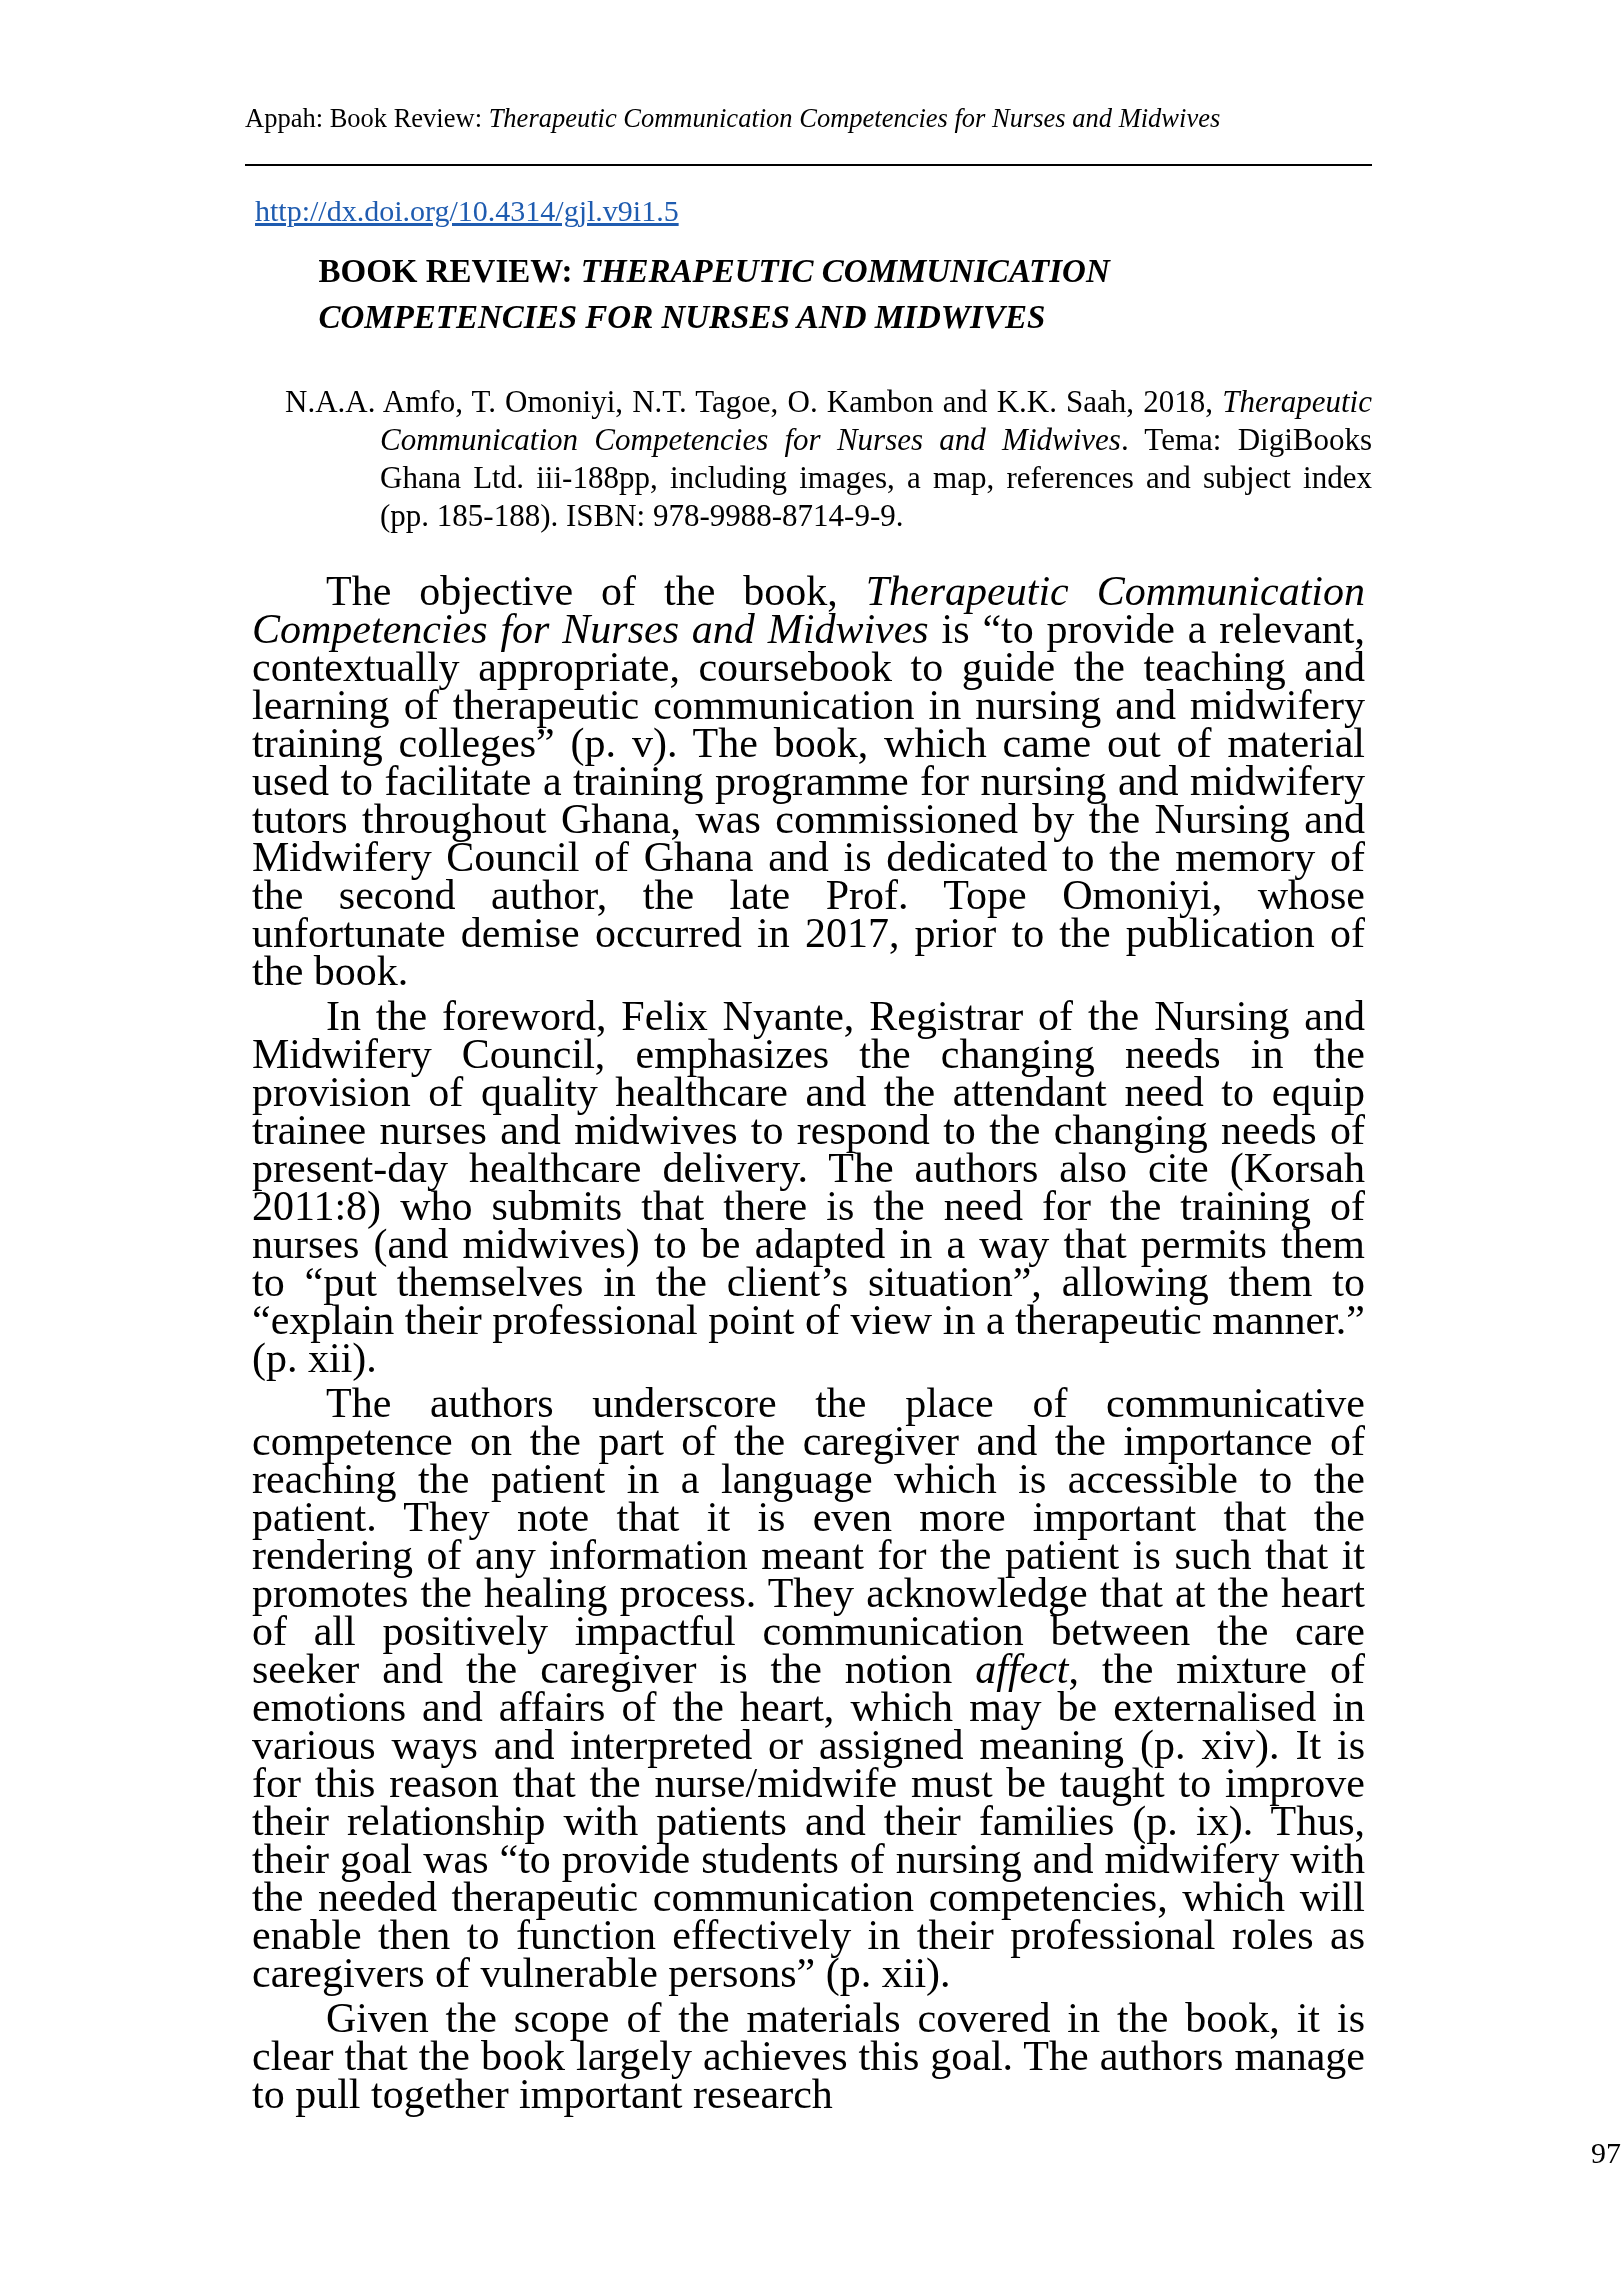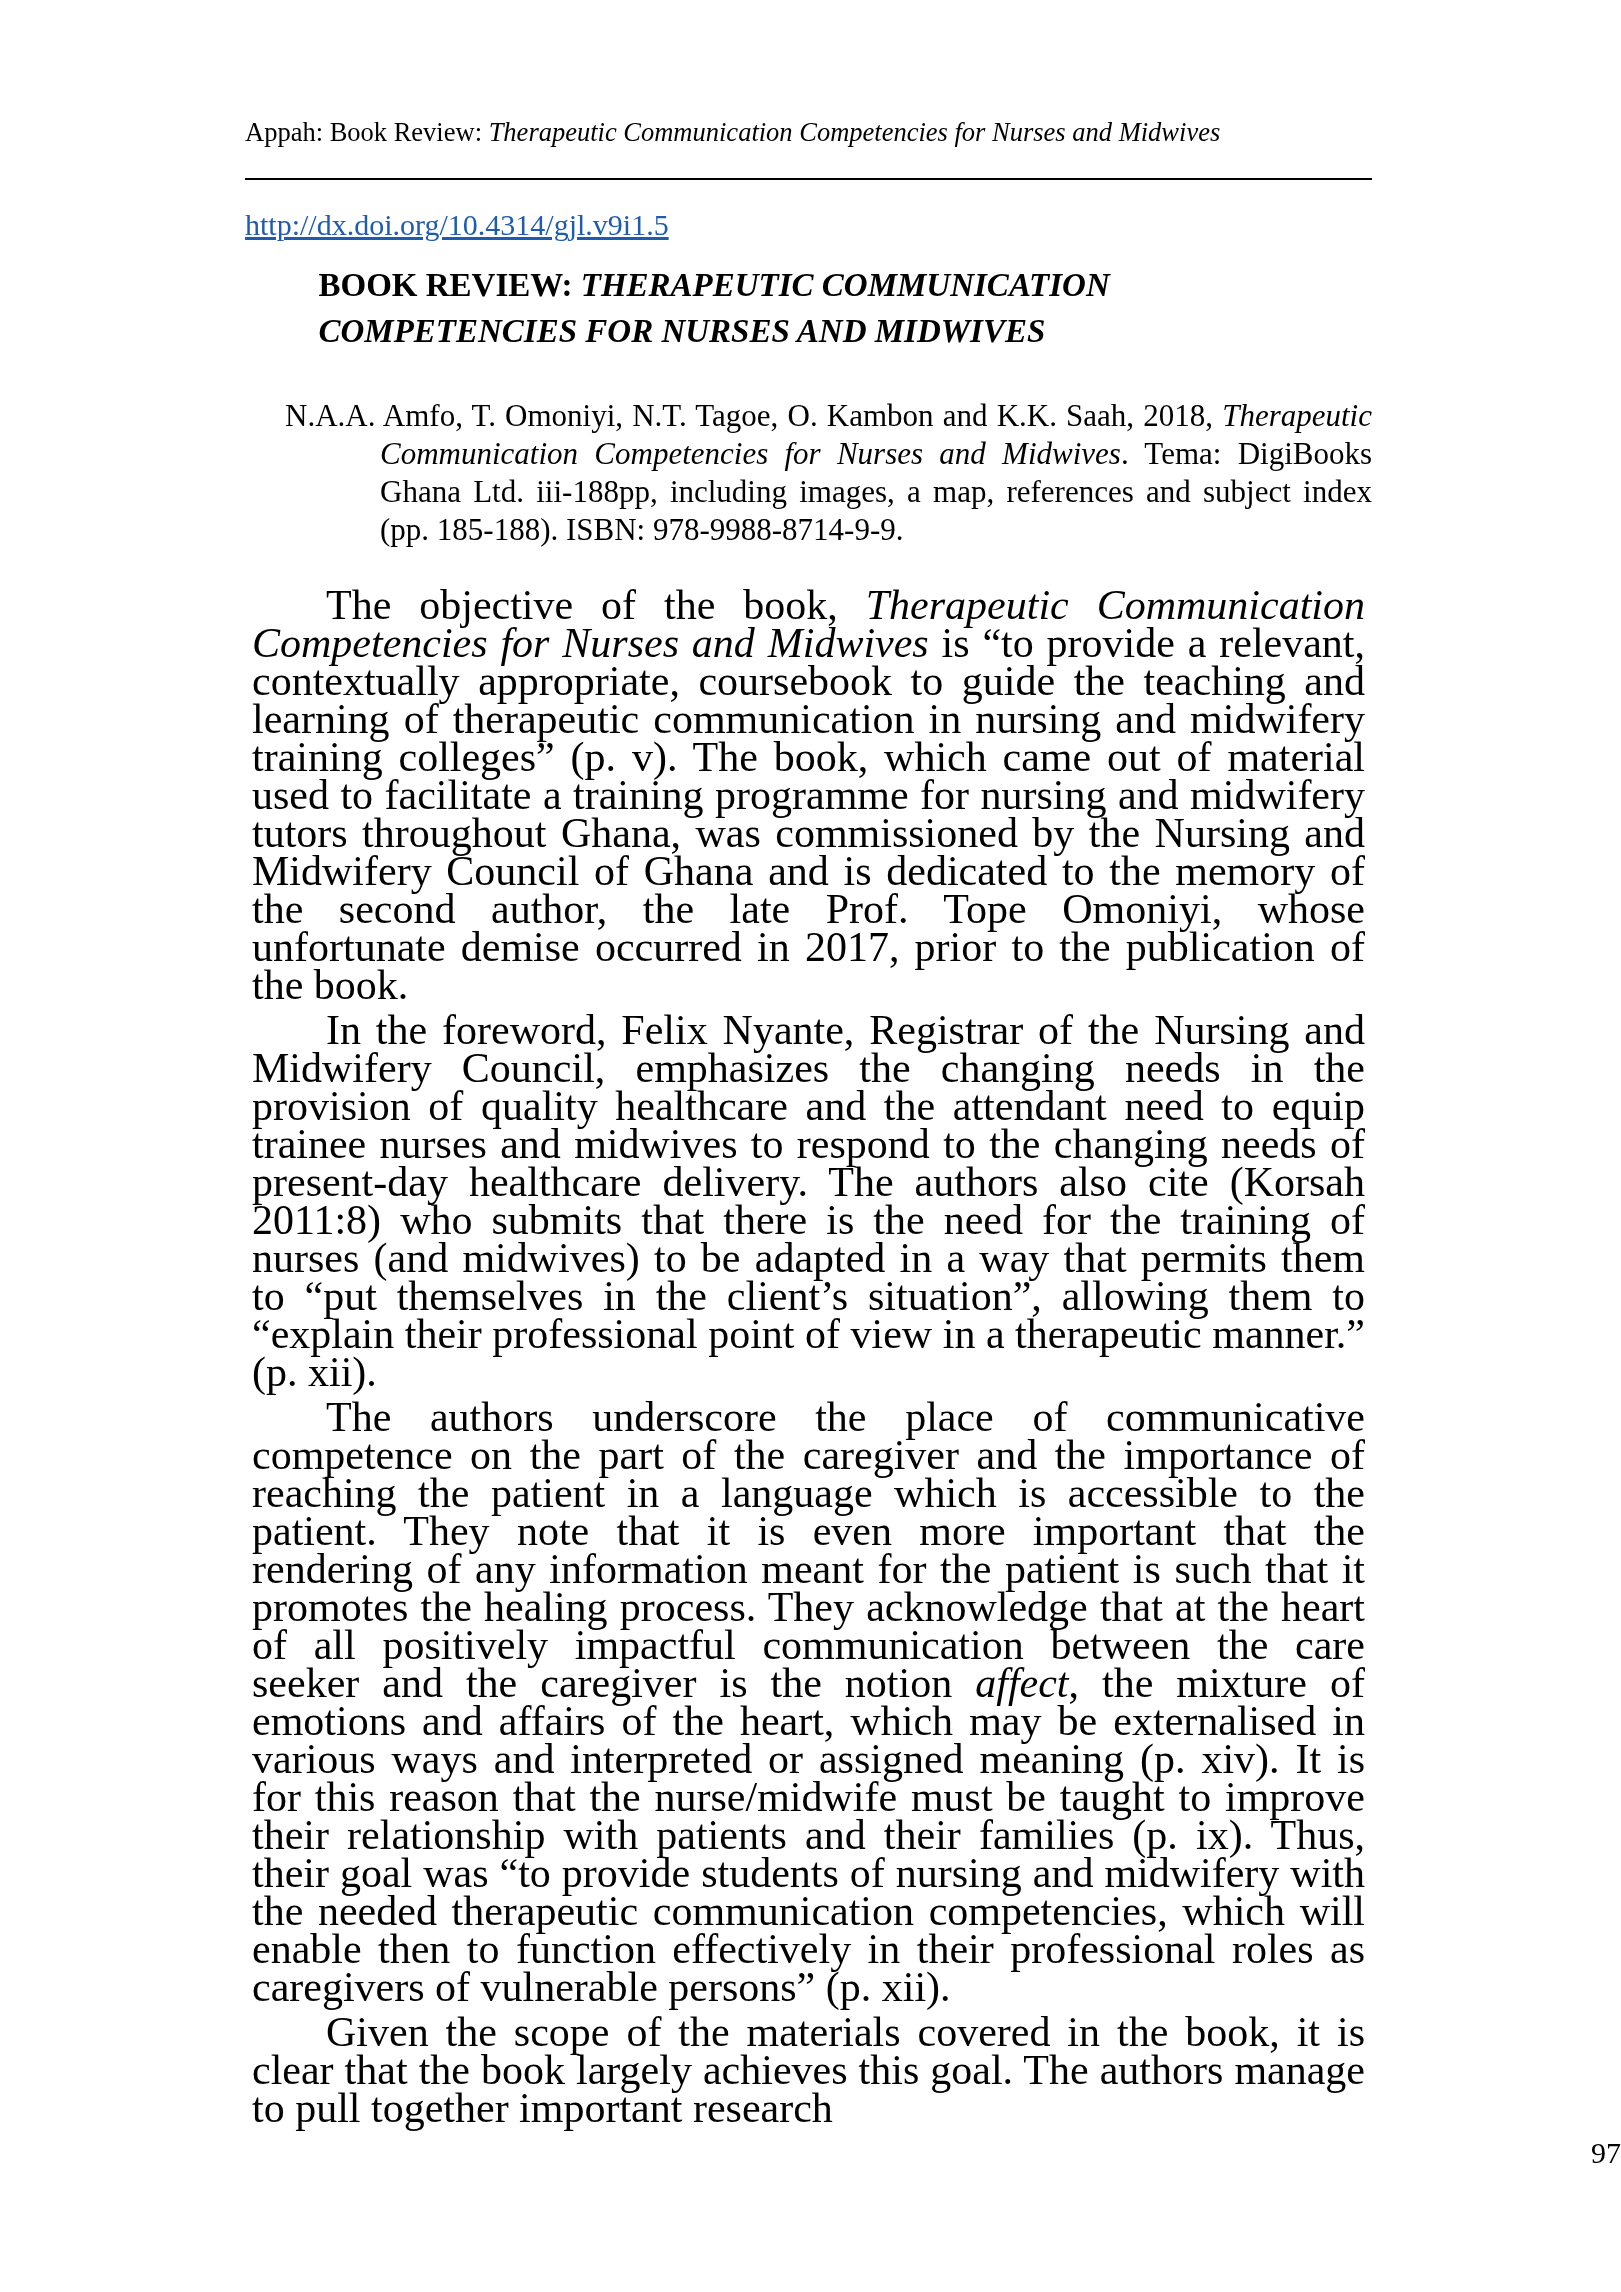--- a/index.html
+++ b/index.html
@@ -16,41 +16,42 @@
   .page {
     position: relative;
     width: 1621px;
     height: 2293px;
     background: #ffffff;
     overflow: hidden;
   }
   .content {
     position: absolute;
     left: 245px;
-    top: 14px;
+    top: 0;
     width: 1127px;
   }
   .running-header {
     margin-top: 102px;
     font-size: 26.5px;
     line-height: 33px;
     white-space: nowrap;
   }
   .running-header .italic { font-style: italic; }
   .header-divider {
     margin-top: 29px;
     border: none;
     border-top: 2.9px solid #000000;
     width: 100%;
     height: 0;
   }
   .doi-row {
     margin-top: 27.4px;
     font-size: 30px;
     line-height: 35px;
+    margin-left: 10px;
   }
   .doi-link {
     color: var(--link-color, #1F5CB0);
     text-decoration: underline;
   }
   .page-title {
     margin: 19.6px auto 0 auto;
     max-width: 980px;
     font-size: 33px;
     line-height: 46px;

